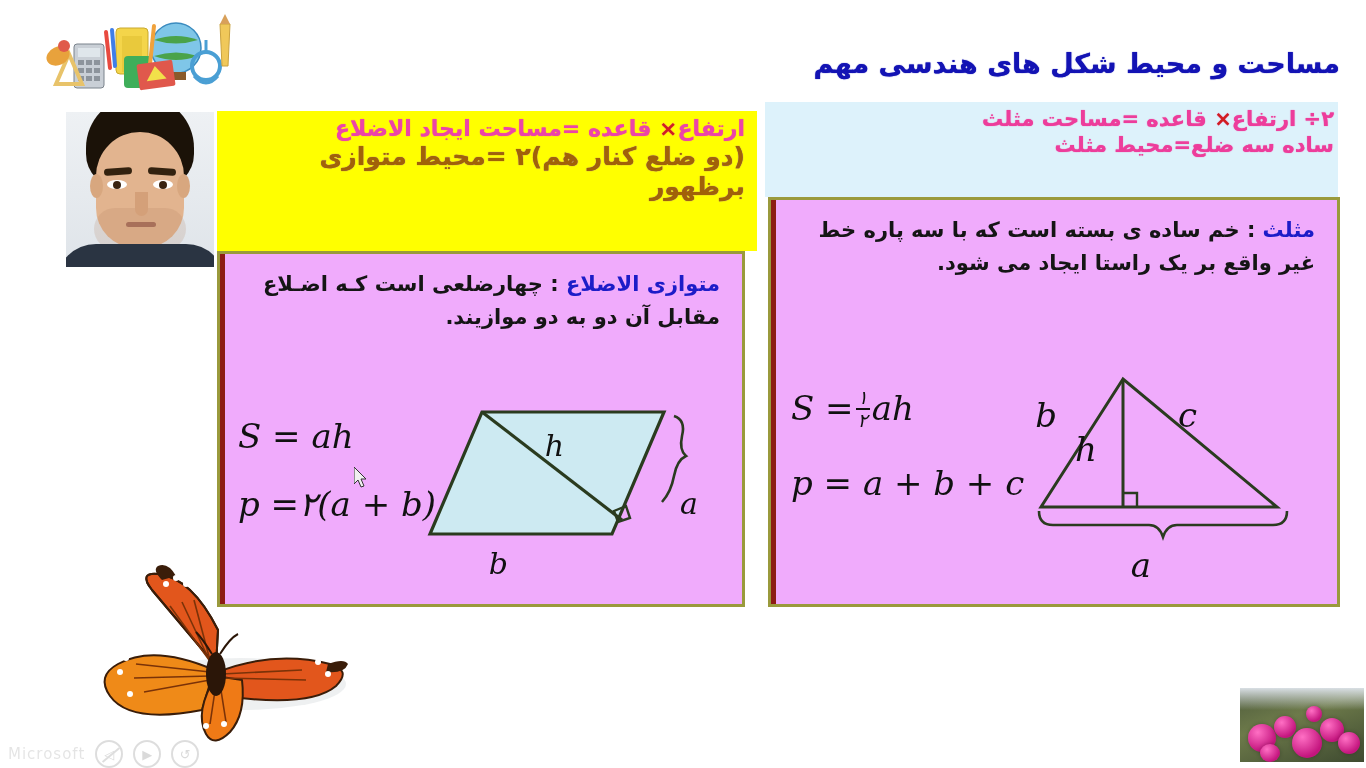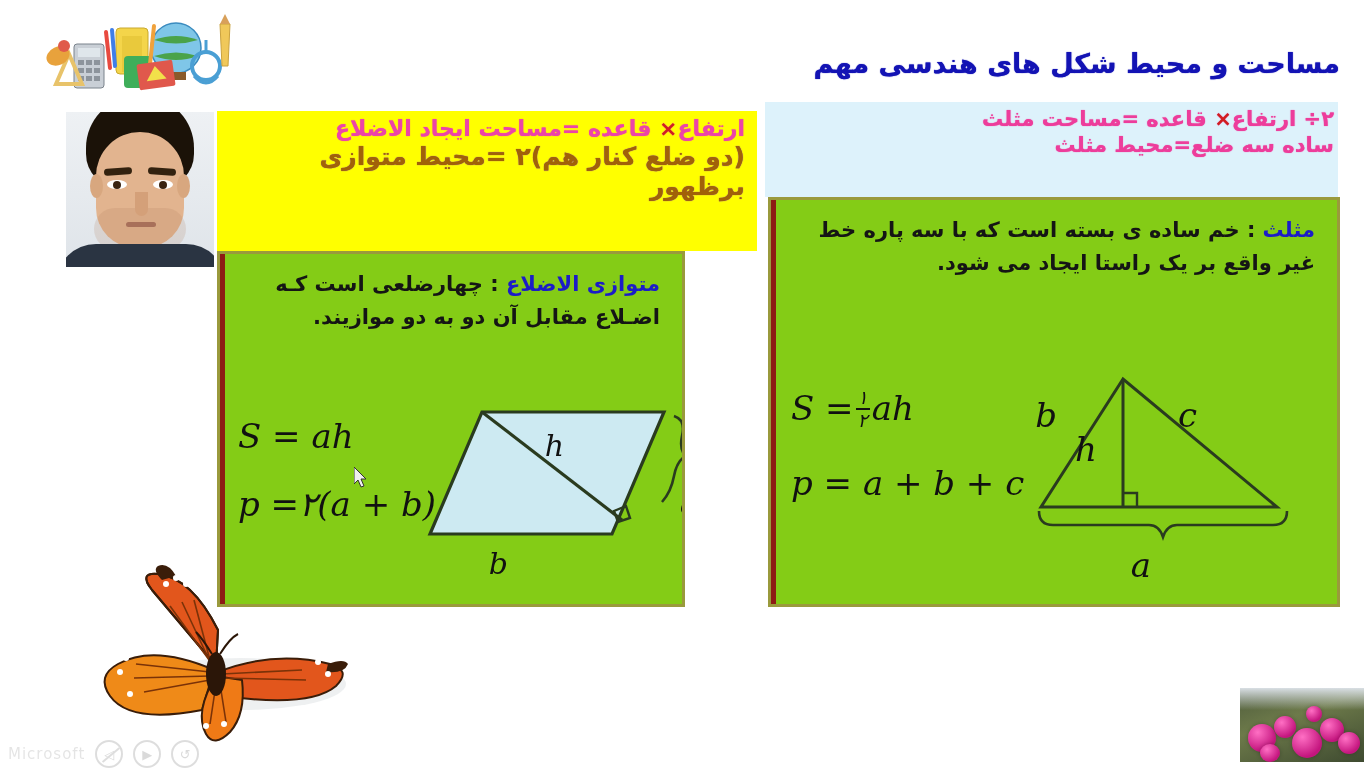--- a/index.html
+++ b/index.html
@@ -112,30 +112,30 @@
   }
   #blue-header .bl {
     color: #ed3d9b; font-weight: bold; font-size: 21px; line-height: 1.22;
     text-shadow: 0 0 1px #ed3d9b;
   }
   #blue-header .bl .times { color: #cf1f1f; }
 
   
   .card {
     position: absolute;
-    background: #84cc16;
+    background: #f0abfc;
     border: 3px solid #9a9a3c;
     border-right-color: #9a9a3c;
     overflow: hidden;
   }
   .card .redbar {
     position: absolute; left: 0; top: 0; bottom: 0; width: 5px;
     background: #8d1c14;
   }
-  #card-left  { left: 217px; top: 243px; width: 468px; height: 356px; }
+  #card-left  { left: 217px; top: 243px; width: 528px; height: 356px; }
   #card-right { left: 768px; top: 189px; width: 572px; height: 410px; }
 
   .card-text {
     direction: rtl; text-align: right;
     font-size: 21px; line-height: 1.55; color: #151515;
     padding: 14px 22px 0 18px;
     font-weight: 600;
   }
   .card-text .term { color: #1c1cc8; font-weight: bold; }
 

